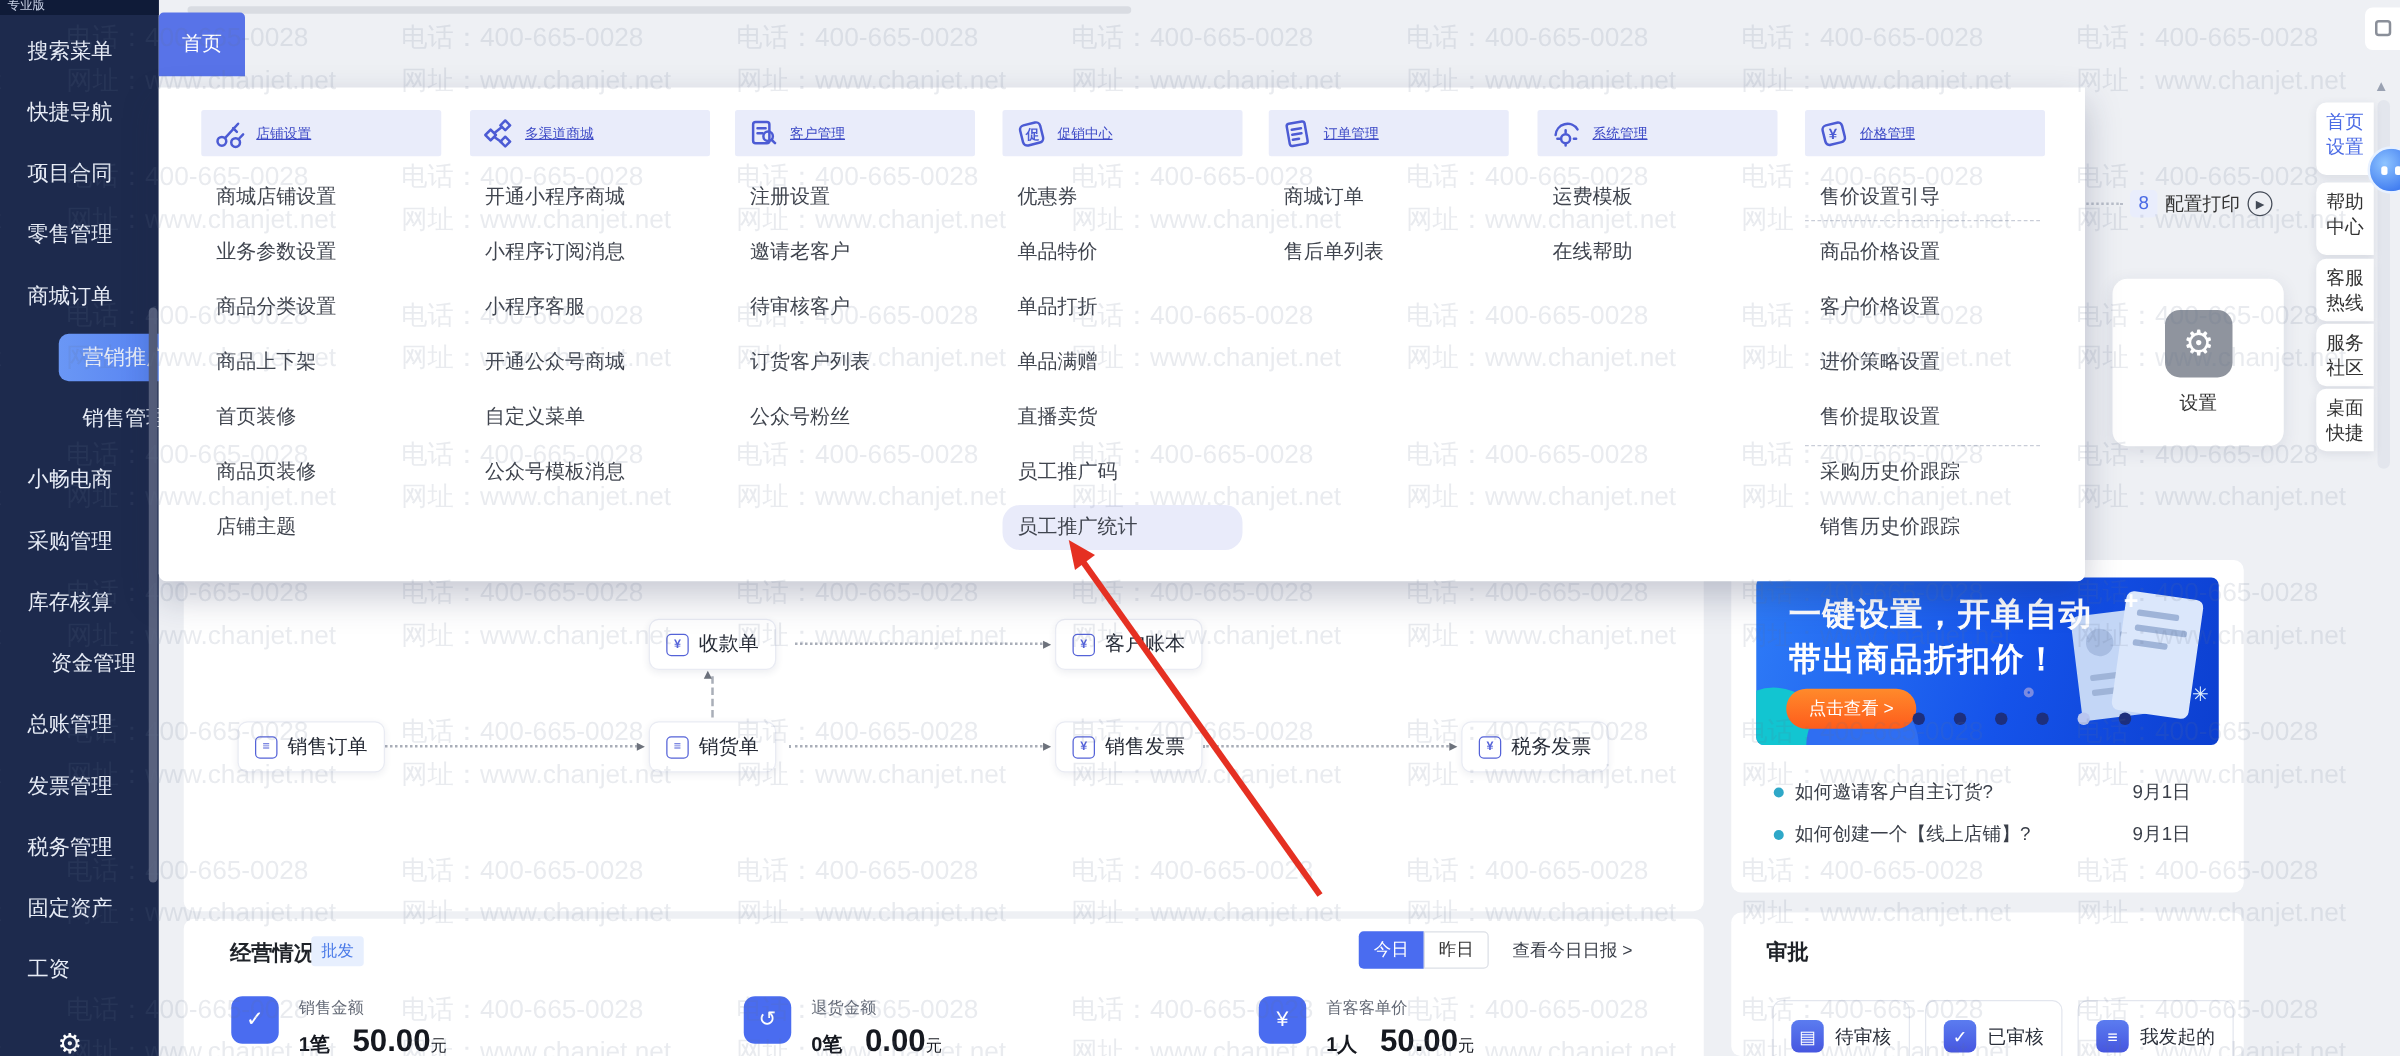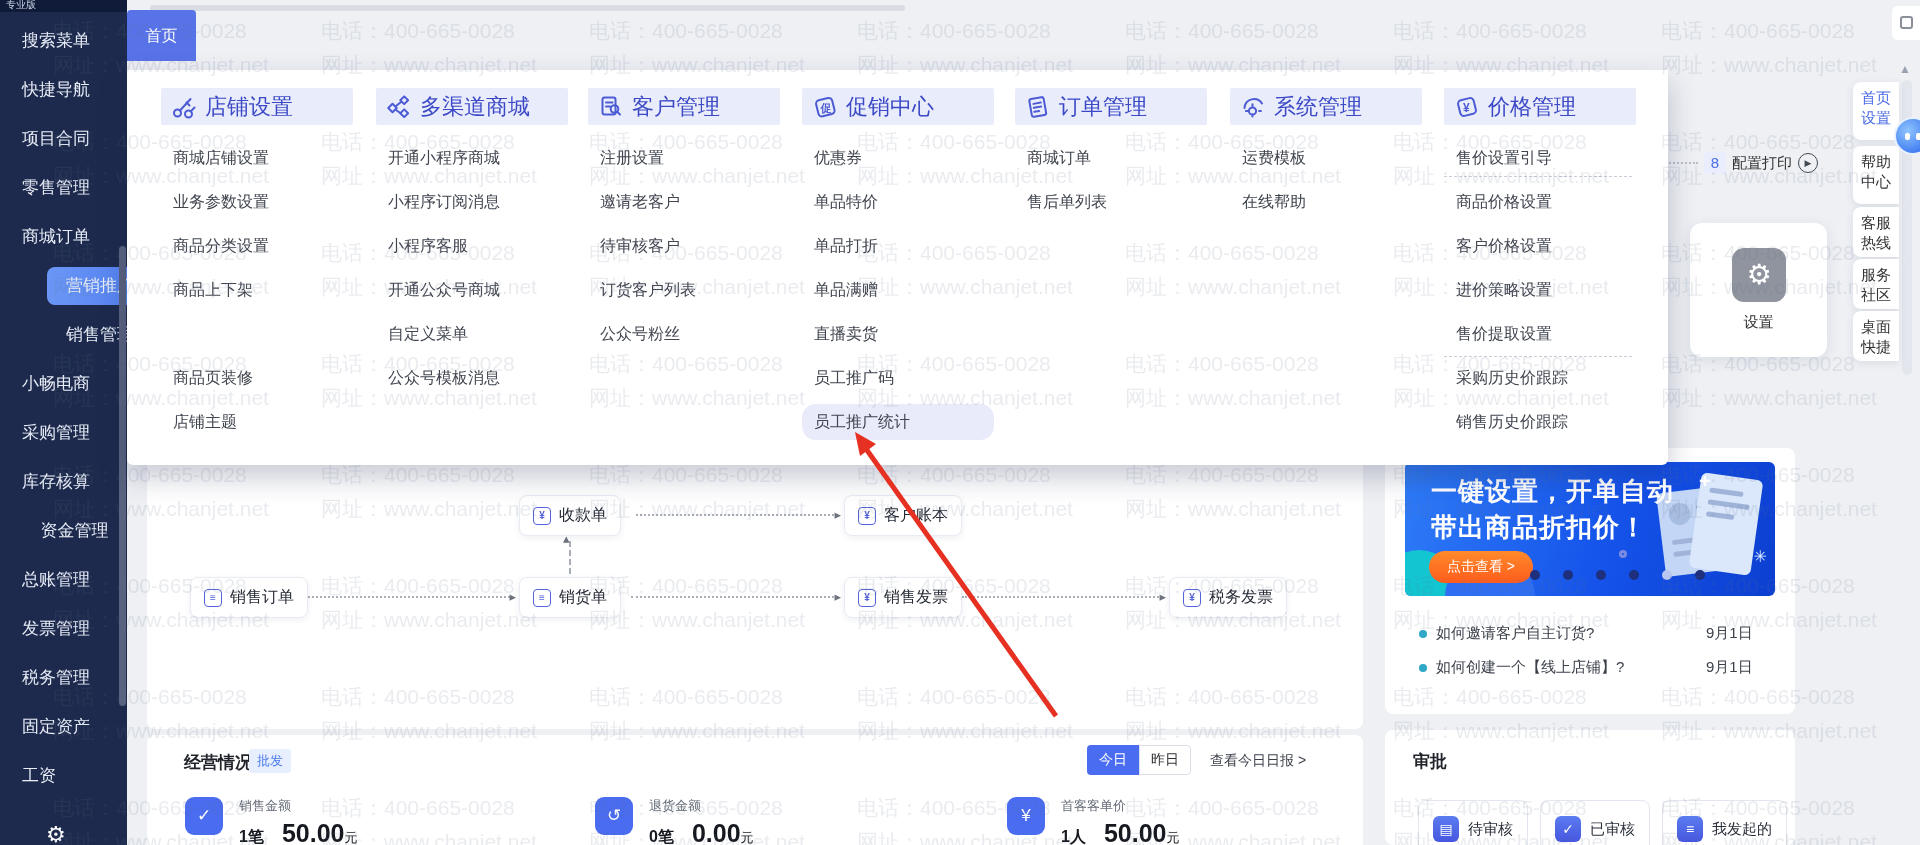--- a/index.html
+++ b/index.html
@@ -17,21 +17,21 @@
 
   
   #topbar-line { position:absolute; left:150px; top:5px; width:755px; height:6px; background:#d9dce2; border-radius:3px; z-index:2; }
   #tab-home { position:absolute; left:127px; top:10px; width:69px; height:51px; background:#5873e8; color:#fff; font-size:16px; text-align:center; line-height:51px; border-radius:4px 4px 0 0; z-index:6; cursor:pointer; }
   #topright-box { position:absolute; left:1892px; top:6px; width:30px; height:34px; background:#fff; border-radius:6px 0 0 6px; z-index:6; }
   #topright-box span { display:block; width:13px; height:13px; border:2px solid #8a8f99; border-radius:3px; margin:10px 0 0 8px; }
 
   
   #mega { position:absolute; left:127px; top:70px; width:1541px; height:395px; background:#fff; border-radius:0 0 6px 6px; box-shadow:0 12px 28px rgba(30,40,80,.25); z-index:20; }
   .mega-head { position:absolute; top:18px; height:37px; width:192px; background:#e9ecfa; border-radius:2px; display:flex; align-items:center; gap:8px; padding-left:10px; }
-  .mega-head .t { color:#3c49c6; font-size:22px; }
+  .mega-head .t { color:#3c49c6; font-size:11px;text-decoration:underline; }
   .mega-item { position:absolute; height:36px; line-height:36px; width:192px; padding-left:12px; font-size:16px; color:#40454f; cursor:pointer; white-space:nowrap; }
   .mega-item.hl { background:#e9ebfa; border-radius:4px; }
   .mega-sep { position:absolute; width:188px; border-top:1px dashed #c9cdd8; }
 
   
   #flow-card { position:absolute; left:147px; top:432px; width:1216px; height:297px; background:#fff; border-radius:8px; z-index:3; }
   .flow-node { position:absolute; height:41px; background:#fff; border:1px solid #e9ebf3; box-shadow:0 2px 6px rgba(40,50,90,.08); border-radius:8px; display:flex; align-items:center; gap:8px; padding:0 13px; font-size:16px; color:#262b36; cursor:pointer; z-index:4; white-space:nowrap; }
   .node-ic { width:18px; height:18px; border:1.6px solid #5563d8; border-radius:4px; color:#5563d8; font-size:10px; line-height:15px; text-align:center; font-weight:bold; flex:0 0 auto; }
   .conn-h { position:absolute; border-top:2px dotted #a9aeb8; z-index:3; }
   .conn-h .ah { position:absolute; right:-3px; top:-9px; color:#6d727c; font-size:13px; }
@@ -308,20 +308,21 @@
           <circle cx="17.5" cy="20" r="3.5"></circle>
           <path d="M19.8 17.4 L23.5 13.5"></path>
         </svg>
       </span>
       <span class="t">店铺设置</span>
     </div>
     <div class="mega-item" style="left: 34px; top: 70px;">商城店铺设置</div>
     <div class="mega-item" style="left: 34px; top: 114px;">业务参数设置</div>
     <div class="mega-item" style="left: 34px; top: 158px;">商品分类设置</div>
     <div class="mega-item" style="left: 34px; top: 202px;">商品上下架</div>
+    <div class="mega-item" style="left: 34px; top: 246px;">首页装修</div>
     <div class="mega-item" style="left: 34px; top: 290px;">商品页装修</div>
     <div class="mega-item" style="left: 34px; top: 334px;">店铺主题</div>
     <div class="mega-head" style="left: 249px;">
       <span style="display: inline-flex;">
         <svg width="26" height="26" viewBox="0 0 26 26" fill="none" stroke="#4c5bd4" stroke-width="2" stroke-linecap="round" stroke-linejoin="round">
           <rect x="3.5" y="11" width="6" height="6" transform="rotate(45 6.5 14)"></rect>
           <rect x="15.5" y="3.5" width="5.5" height="5.5" transform="rotate(45 18.2 6.2)"></rect>
           <rect x="15.5" y="16.5" width="5.5" height="5.5" transform="rotate(45 18.2 19.2)"></rect>
           <path d="M10 12 L15 8 M10 16 L15 19.5"></path>
         </svg>

